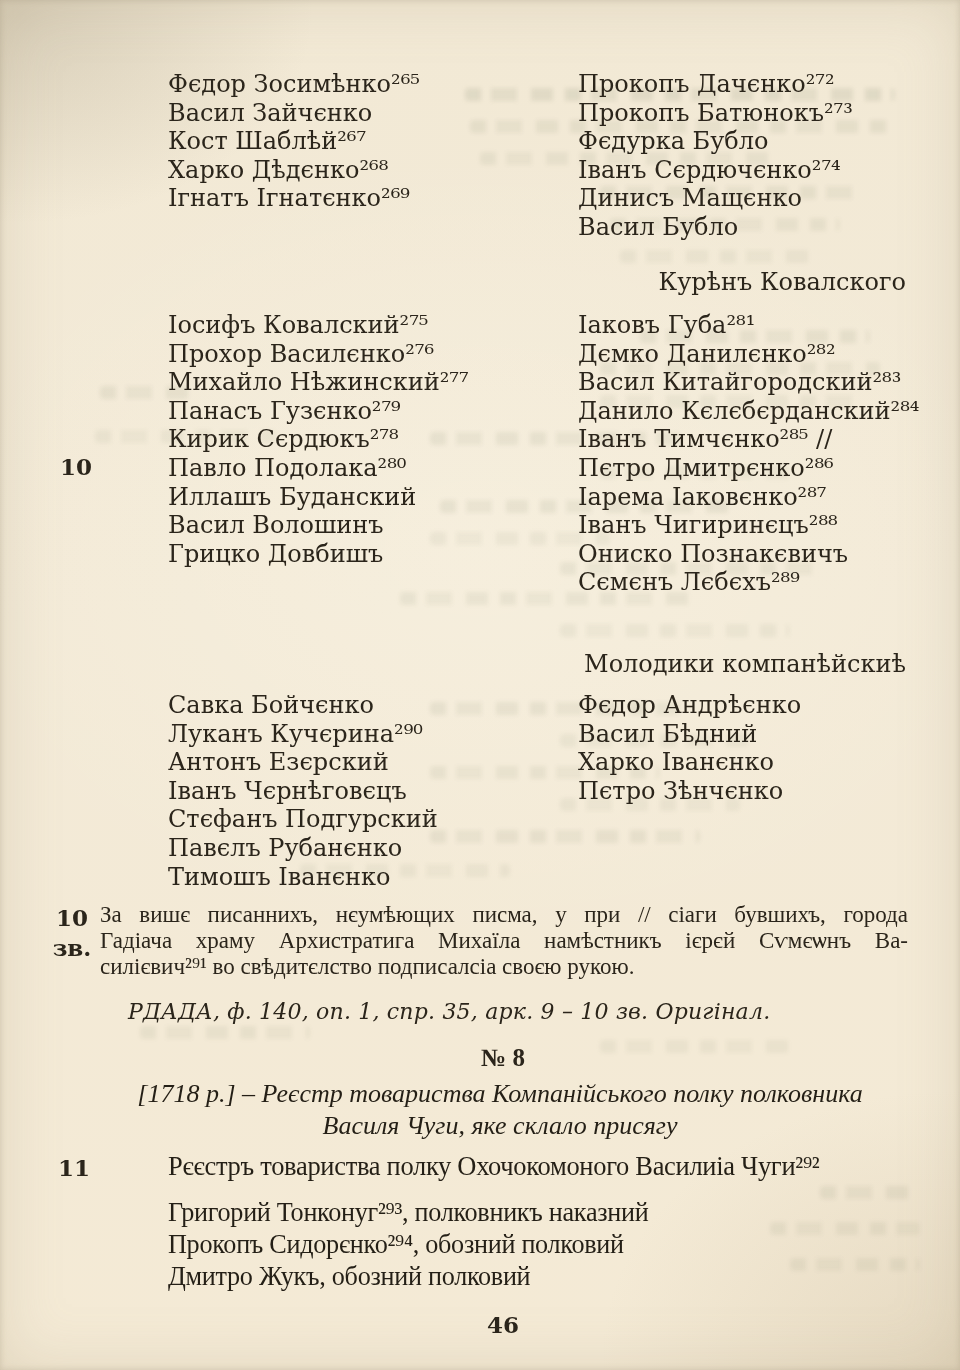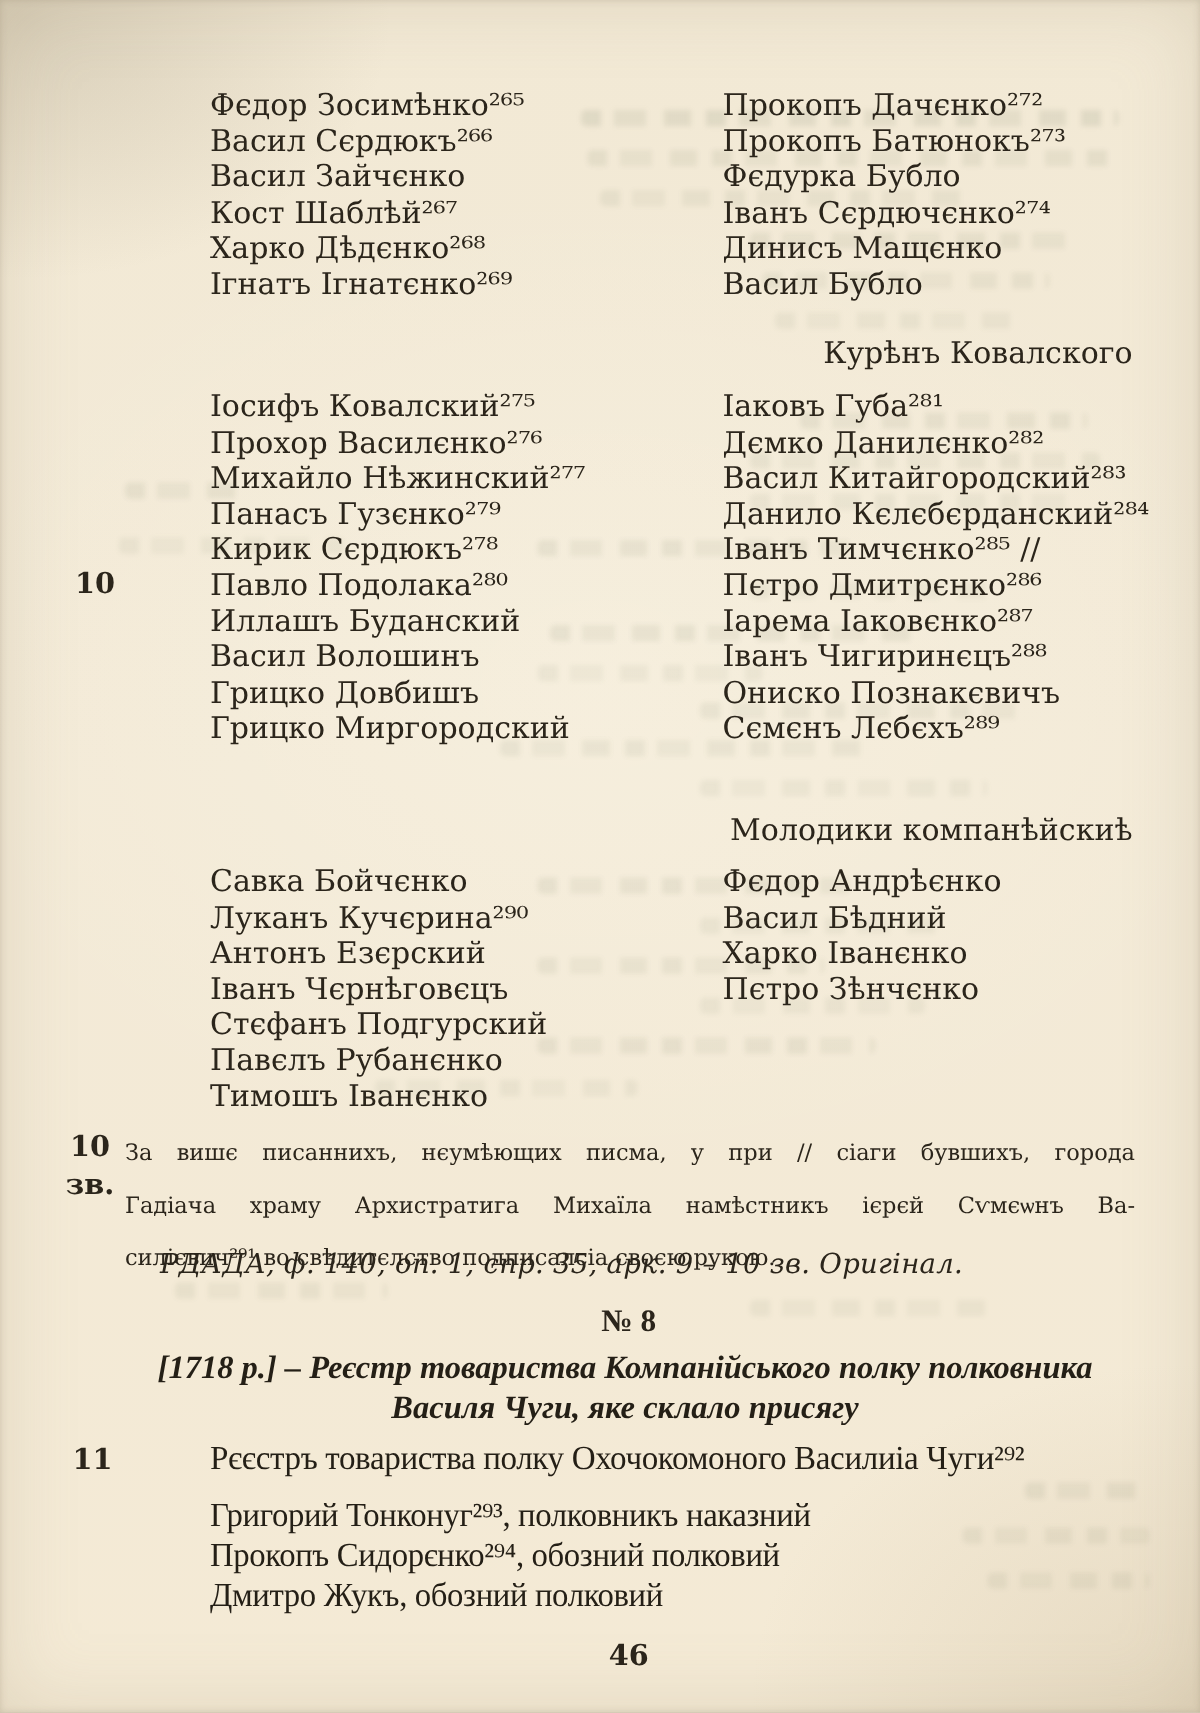--- a/index.html
+++ b/index.html
@@ -25,26 +25,26 @@
     filter:blur(2.2px);
   }
   
   .abs{position:absolute;z-index:2;}
   .col{position:absolute;top:0;white-space:nowrap;}
   .col .line{font-size:24px;line-height:28.6px;}
   .col-left{left:168px;}
   .col-right{left:578px;}
   .roster{left:0;top:0;width:100%;}
   .hdr{left:100px;width:806px;text-align:right;font-size:24px;line-height:28px;}
-  .att{left:100px;width:808px;font-size:18px;line-height:42px;}
+  .att{left:100px;width:808px;font-size:23px;line-height:26px;font-family:Liberation Serif, serif;}
   .att .line{text-align:justify;text-align-last:justify;}
   .att .line:last-child{text-align:left;text-align-last:left;}
   .src{left:128px;font-style:italic;font-size:22px;letter-spacing:.2px;}
   .doc-num{left:100px;width:806px;text-align:center;font-family:"Liberation Serif",serif;font-weight:bold;font-size:25px;}
-  .doc-title{left:40px;width:920px;text-align:center;font-family:"Liberation Serif",serif;font-weight:bold;font-style:italic;font-size:26px;line-height:32px;color:#241f16;}
+  .doc-title{left:40px;width:920px;text-align:center;font-family:"Liberation Serif",serif;font-weight:normal;font-style:italic;font-size:26px;line-height:32px;color:#241f16;}
   .reg-title{left:168px;font-family:"Liberation Serif",serif;font-size:27px;letter-spacing:-.3px;color:#241f16;white-space:nowrap;transform:scaleX(.98);transform-origin:left;}
   .reg-entries{left:168px;font-family:"Liberation Serif",serif;font-size:27px;letter-spacing:-.3px;color:#241f16;transform:scaleX(.97);transform-origin:left;}
   .reg-entries .line{line-height:32px;white-space:nowrap;}
   .margin-note{font-weight:bold;font-size:23px;line-height:30px;text-align:center;width:40px;}
   .m10{left:56px;top:452px;}
   .m10zv{left:52px;top:903px;}
   .m11{left:54px;top:1153px;text-align:center;}
   .pageno{left:100px;width:806px;text-align:center;font-size:23px;}
 </style>
 </head>
@@ -87,21 +87,20 @@
   <div class="abs margin-note m10">10</div>
   <div class="abs margin-note m10zv">
     <div>10</div>
     <div>зв.</div>
   </div>
   <div class="abs margin-note m11">11</div>
 
   <section class="abs roster" style="top:70px;">
     <div class="col col-left">
         <div class="line">Фєдор Зосимѣнко²⁶⁵</div>
-        <div class="line">Васил Сєрдюкъ²⁶⁶</div>
         <div class="line">Васил Зайчєнко</div>
         <div class="line">Кост Шаблѣй²⁶⁷</div>
         <div class="line">Харко Дѣдєнко²⁶⁸</div>
         <div class="line">Ігнатъ Ігнатєнко²⁶⁹</div>
       </div>
     <div class="col col-right">
         <div class="line">Прокопъ Дачєнко²⁷²</div>
         <div class="line">Прокопъ Батюнокъ²⁷³</div>
         <div class="line">Фєдурка Бубло</div>
         <div class="line">Іванъ Сєрдючєнко²⁷⁴</div>
@@ -115,21 +114,20 @@
     <div class="col col-left">
         <div class="line">Іосифъ Ковалский²⁷⁵</div>
         <div class="line">Прохор Василєнко²⁷⁶</div>
         <div class="line">Михайло Нѣжинский²⁷⁷</div>
         <div class="line">Панасъ Гузєнко²⁷⁹</div>
         <div class="line">Кирик Сєрдюкъ²⁷⁸</div>
         <div class="line">Павло Подолака²⁸⁰</div>
         <div class="line">Иллашъ Буданский</div>
         <div class="line">Васил Волошинъ</div>
         <div class="line">Грицко Довбишъ</div>
-        <div class="line">Грицко Миргородский</div>
       </div>
     <div class="col col-right">
         <div class="line">Іаковъ Губа²⁸¹</div>
         <div class="line">Дємко Данилєнко²⁸²</div>
         <div class="line">Васил Китайгородский²⁸³</div>
         <div class="line">Данило Кєлєбєрданский²⁸⁴</div>
         <div class="line">Іванъ Тимчєнко²⁸⁵ //</div>
         <div class="line">Пєтро Дмитрєнко²⁸⁶</div>
         <div class="line">Іарема Іаковєнко²⁸⁷</div>
         <div class="line">Іванъ Чигиринєцъ²⁸⁸</div>

